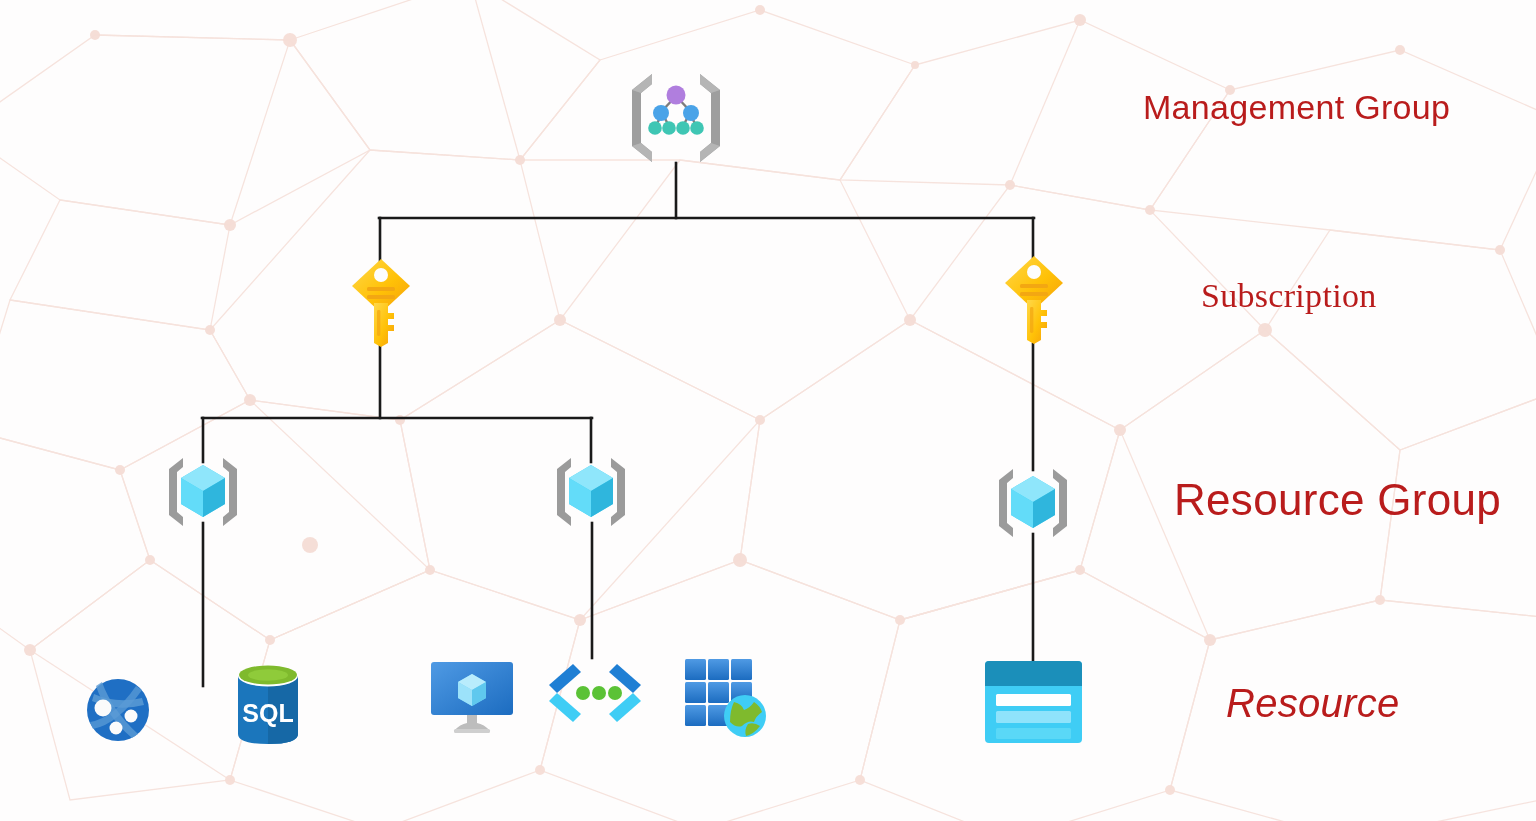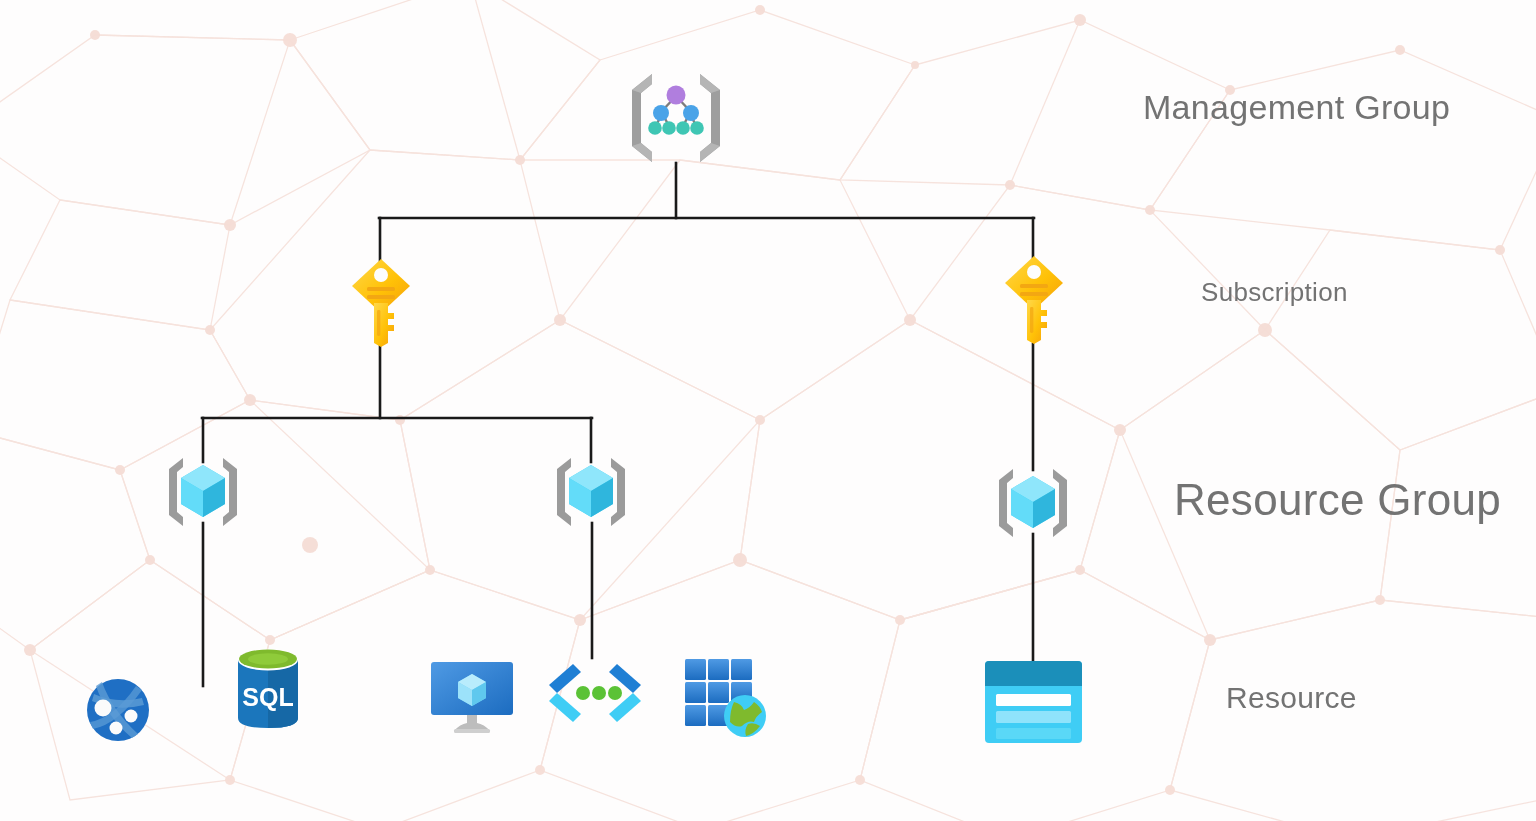--- a/index.html
+++ b/index.html
@@ -26,31 +26,31 @@
     position: absolute;
     left: 0; top: 0;
     width: 1536px;
     height: 821px;
   }
   .node {
     position: absolute;
   }
   .tier-label {
     position: absolute;
-    color: #737373;
+    color: #b91c1c;
     font-weight: 300;
     letter-spacing: 0.3px;
     white-space: nowrap;
     font-family: "Liberation Sans", sans-serif;
     text-align: right;
   }
   .lbl-mg   { left: 1143px; top: 88px;  font-size: 34px; }
-  .lbl-sub  { left: 1201px; top: 277px; font-size: 26px; }
+  .lbl-sub  { left: 1201px; top: 277px; font-size: 34px; font-family: Liberation Serif, serif; }
   .lbl-rg   { left: 1174px; top: 475px; font-size: 44px; }
-  .lbl-res  { left: 1226px; top: 681px; font-size: 30px; }
+  .lbl-res  { left: 1226px; top: 681px; font-size: 40px; font-style: italic; }
 </style>
 </head>
 <body>
 
 <div id="stage">
 
   <svg id="bg-mesh" viewBox="0 0 1536 821" xmlns="http://www.w3.org/2000/svg">
     <g stroke="#f6e2dc" stroke-width="1.3" fill="none" opacity="0.95">
       <path d="M-40 130 L95 35 L290 40 L370 150 L230 225 L60 200 Z"></path>
       <path d="M60 200 L230 225 L210 330 L10 300 Z"></path>
@@ -260,21 +260,21 @@
       <circle cx="32" cy="32" r="31" fill="#1f6fc4"></circle>
       <path d="M8 16 Q30 26 56 20 L58 27 Q30 34 6 23 Z" fill="#5b9bd5" opacity="0.85"></path>
       <path d="M16 4 Q26 32 52 56 L46 60 Q20 38 10 8 Z" fill="#5b9bd5" opacity="0.8"></path>
       <path d="M4 44 Q28 40 50 8 L56 12 Q32 46 7 51 Z" fill="#5b9bd5" opacity="0.75"></path>
       <circle cx="17" cy="30" r="8.5" fill="#fbfbfb"></circle>
       <circle cx="45" cy="38" r="6.5" fill="#fbfbfb"></circle>
       <circle cx="30" cy="50" r="6.5" fill="#fbfbfb"></circle>
     </svg>
   </div>
 
-  <div class="node" style="left:236px; top:648px; width:64px; height:82px;">
+  <div class="node" style="left:236px; top:664px; width:64px; height:82px;">
     <svg width="64" height="82" viewBox="0 0 64 82" xmlns="http://www.w3.org/2000/svg">
       <path d="M2 12 L2 70 Q2 80 32 80 Q62 80 62 70 L62 12 Z" fill="#1b76bc"></path>
       <path d="M32 12 L62 12 L62 70 Q62 80 32 80 Z" fill="#1668a6"></path>
       <ellipse cx="32" cy="12" rx="30" ry="10.5" fill="#ffffff"></ellipse>
       <ellipse cx="32" cy="11" rx="29" ry="9.5" fill="#7fba2d"></ellipse>
       <ellipse cx="32" cy="11" rx="20" ry="5.8" fill="#8fcb3a"></ellipse>
       <text x="32" y="58" text-anchor="middle" fill="#ffffff" font-family="Liberation Sans, sans-serif" font-size="25" font-weight="bold">SQL</text>
     </svg>
   </div>
 

